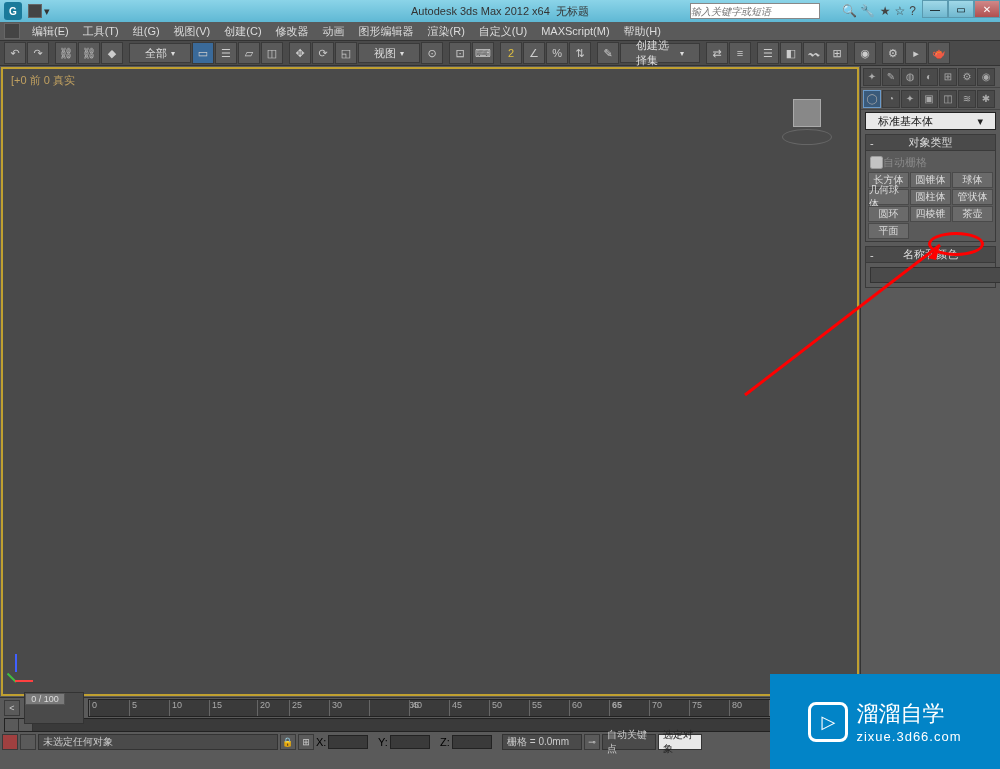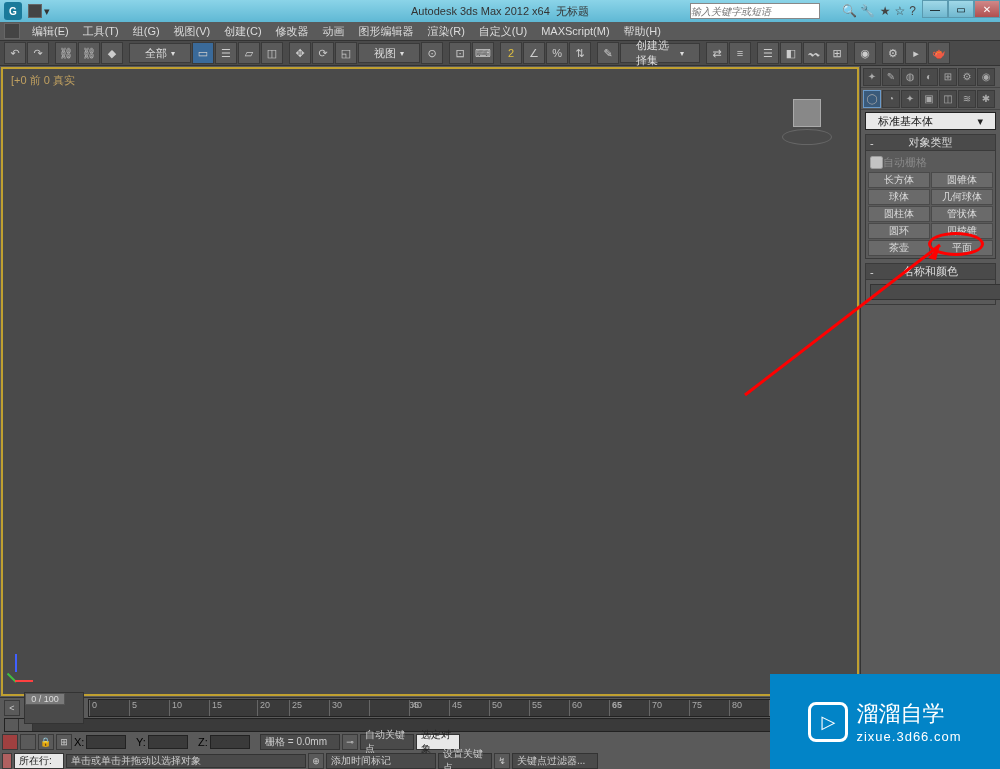--- a/index.html
+++ b/index.html
@@ -34,21 +34,21 @@
 .right-panel{width:140px;background:#5a5a5a;border-left:1px solid #333;display:flex;flex-direction:column}
 .rp-icons-row{height:22px;display:flex;align-items:center;padding:0 2px;gap:1px;border-bottom:1px solid #444}
 .rp-icon{width:18px;height:18px;background:#4a4a4a;border:1px solid #3a3a3a;cursor:pointer;display:flex;align-items:center;justify-content:center;color:#aaa;font-size:10px}
 .rp-icon.active{background:#3a5a7a;border-color:#6a9aca}
 .rp-dropdown{margin:2px 4px;height:18px;background:#e8e8e8;border:1px solid #222;color:#222;padding:0 12px;display:flex;align-items:center;justify-content:space-between;cursor:pointer}
 .rp-rollout{margin:2px 4px;border:1px solid #3a3a3a}
 .rp-rollout-header{height:16px;background:#4a4a4a;color:#ddd;text-align:center;font-size:11px;border-bottom:1px solid #3a3a3a;cursor:pointer;display:flex;align-items:center;justify-content:center;position:relative}
 .rp-rollout-header .dash{position:absolute;left:4px}
 .rp-rollout-body{background:#5a5a5a;padding:2px}
 .rp-checkbox-row{display:flex;align-items:center;justify-content:flex-start;padding:2px;color:#888}
-.rp-grid{display:grid;grid-template-columns:1fr 1fr;gap:1px}
+.rp-grid{display:grid;grid-template-columns:1fr 1fr 1fr;gap:1px}
 .rp-obj-btn{height:16px;background:#6a6a6a;border:1px solid #4a4a4a;color:#ddd;font-size:10px;cursor:pointer;display:flex;align-items:center;justify-content:center}
 .rp-name-input{display:flex;gap:2px;padding:2px}
 .rp-name-input input{flex:1;height:16px;background:#4a4a4a;border:1px solid #333;color:#ddd;padding:0 2px}
 .bottom-area{position:absolute;bottom:0;left:0;right:0;height:72px;background:#5a5a5a;border-top:1px solid #333}
 .timeline{height:20px;display:flex;align-items:center;padding:0 4px;gap:4px}
 .time-slider{flex:0 0 60px;height:32px;background:#4a4a4a;border:1px solid #333;position:relative}
 .time-slider-handle{position:absolute;left:0;width:40px;height:12px;background:#7a7a7a;border:1px solid #555;color:#ddd;font-size:9px;text-align:center}
 .time-ruler{flex:1;height:18px;background:#3a3a3a;border:1px solid #222;position:relative;overflow:hidden}
 .time-ruler-tick{position:absolute;bottom:0;height:100%;border-left:1px solid #666;color:#aaa;font-size:9px;padding-left:2px}
 .track-bar{height:14px;background:#3a3a3a;border:1px solid #222;margin:0 4px;display:flex}
@@ -261,49 +261,40 @@
         <div class="time-ruler-tick" style="left: 720px;">90</div>
       </div>
   </div>
   <div class="track-bar">
     <div class="track-bar-btn"></div>
     <div class="track-bar-btn"></div>
   </div>
   <div class="status-bar">
     <div class="status-btn" style="background:#a04040"></div>
     <div class="status-btn"></div>
+    <div class="status-field" style="width:240px">未选定任何对象</div>
     <div class="status-btn">🔒</div>
     <div class="status-btn">⊞</div>
     <div class="coord-field">
         <span>X:</span>
         <input style="">
       </div>
     <div class="coord-field">
         <span>Y:</span>
         <input style="">
       </div>
     <div class="coord-field">
         <span>Z:</span>
         <input style="">
       </div>
     <div class="status-field" style="width:80px">栅格 = 0.0mm</div>
     <div class="status-btn">⊸</div>
     <div class="status-field" style="width:54px;cursor:pointer">自动关键点</div>
     <div class="status-field" style="width:44px;background:#e8e8e8;color:#222">选定对象</div>
   </div>
-  <div class="prompt-bar">
-    <div class="status-btn" style="background:#b06060;width:10px"></div>
-    <div class="status-field" style="width:50px;background:#e8e8e8;color:#222">所在行:</div>
-    <div class="prompt-field" style="max-width:240px">单击或单击并拖动以选择对象</div>
-    <div class="status-btn">⊕</div>
-    <div class="status-field" style="width:110px;cursor:pointer">添加时间标记</div>
-    <div class="status-field" style="width:54px;cursor:pointer">设置关键点</div>
-    <div class="status-btn">↯</div>
-    <div class="status-field" style="width:86px;cursor:pointer">关键点过滤器...</div>
-  </div>
 </div>
 
 <svg class="annotation-line" style="top:240px;left:740px" width="220" height="160">
   <line x1="5" y1="155" x2="200" y2="5" stroke="#ff0000" stroke-width="3"></line>
   <polygon points="200,5 188,18 196,20" fill="#ff0000"></polygon>
 </svg>
 <div class="red-ellipse" style="top:232px;left:928px"></div>
 
 <div class="watermark">
   <div class="watermark-icon">▷</div>

